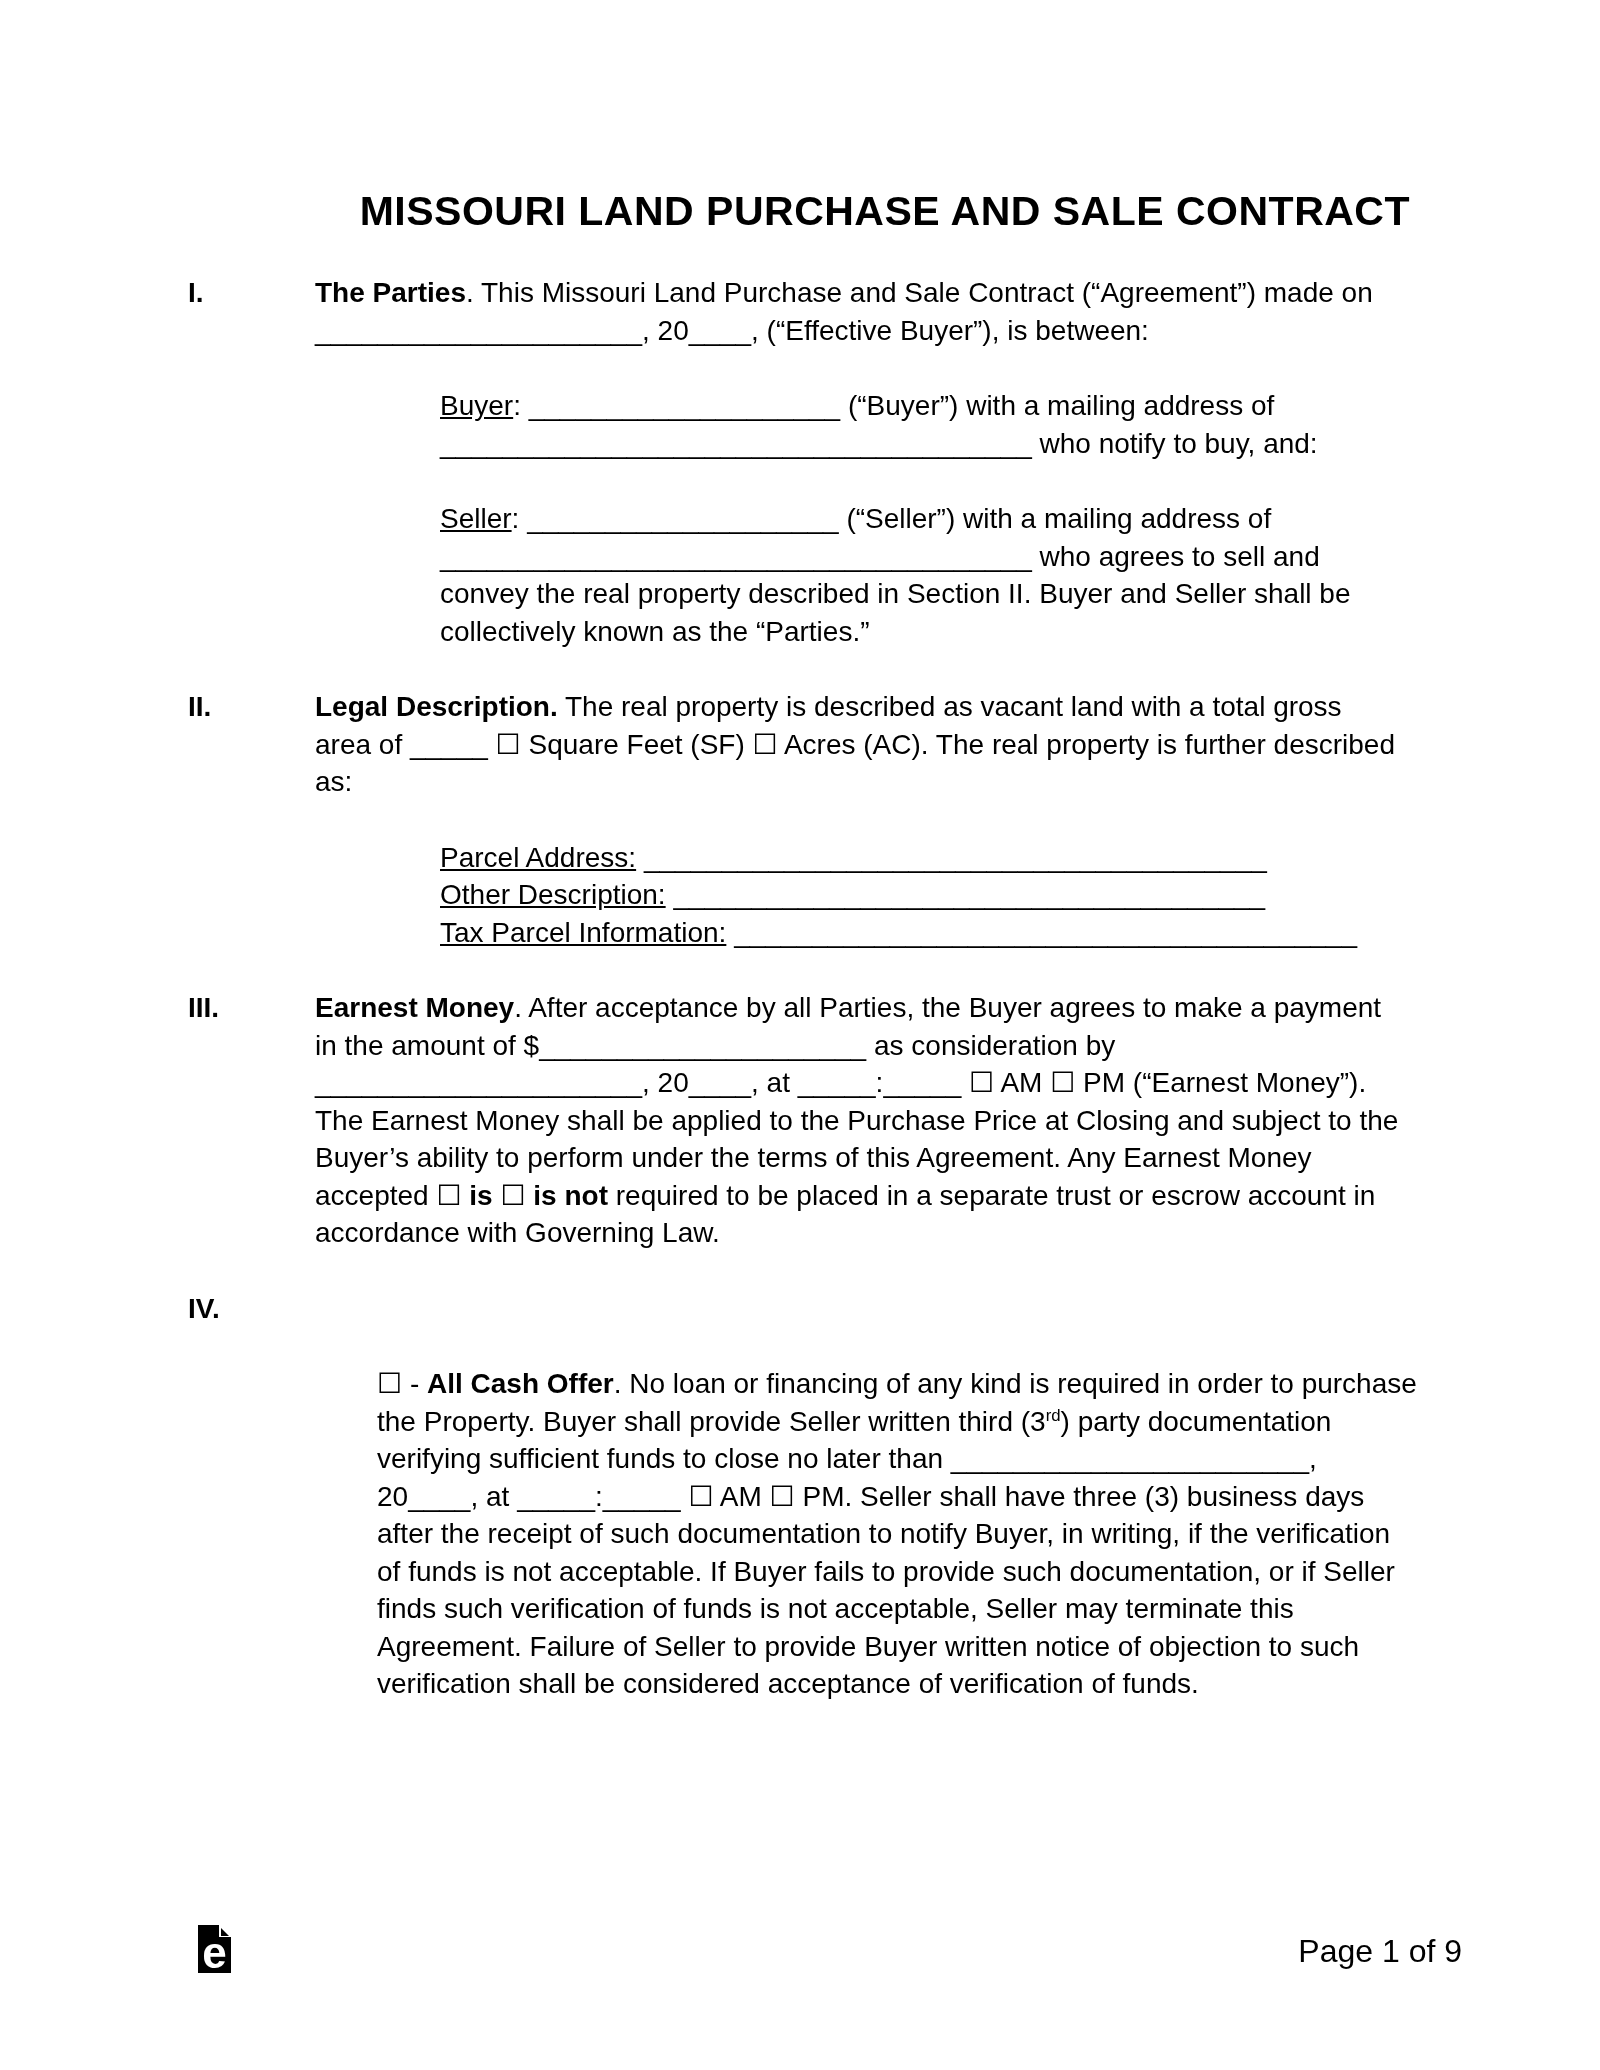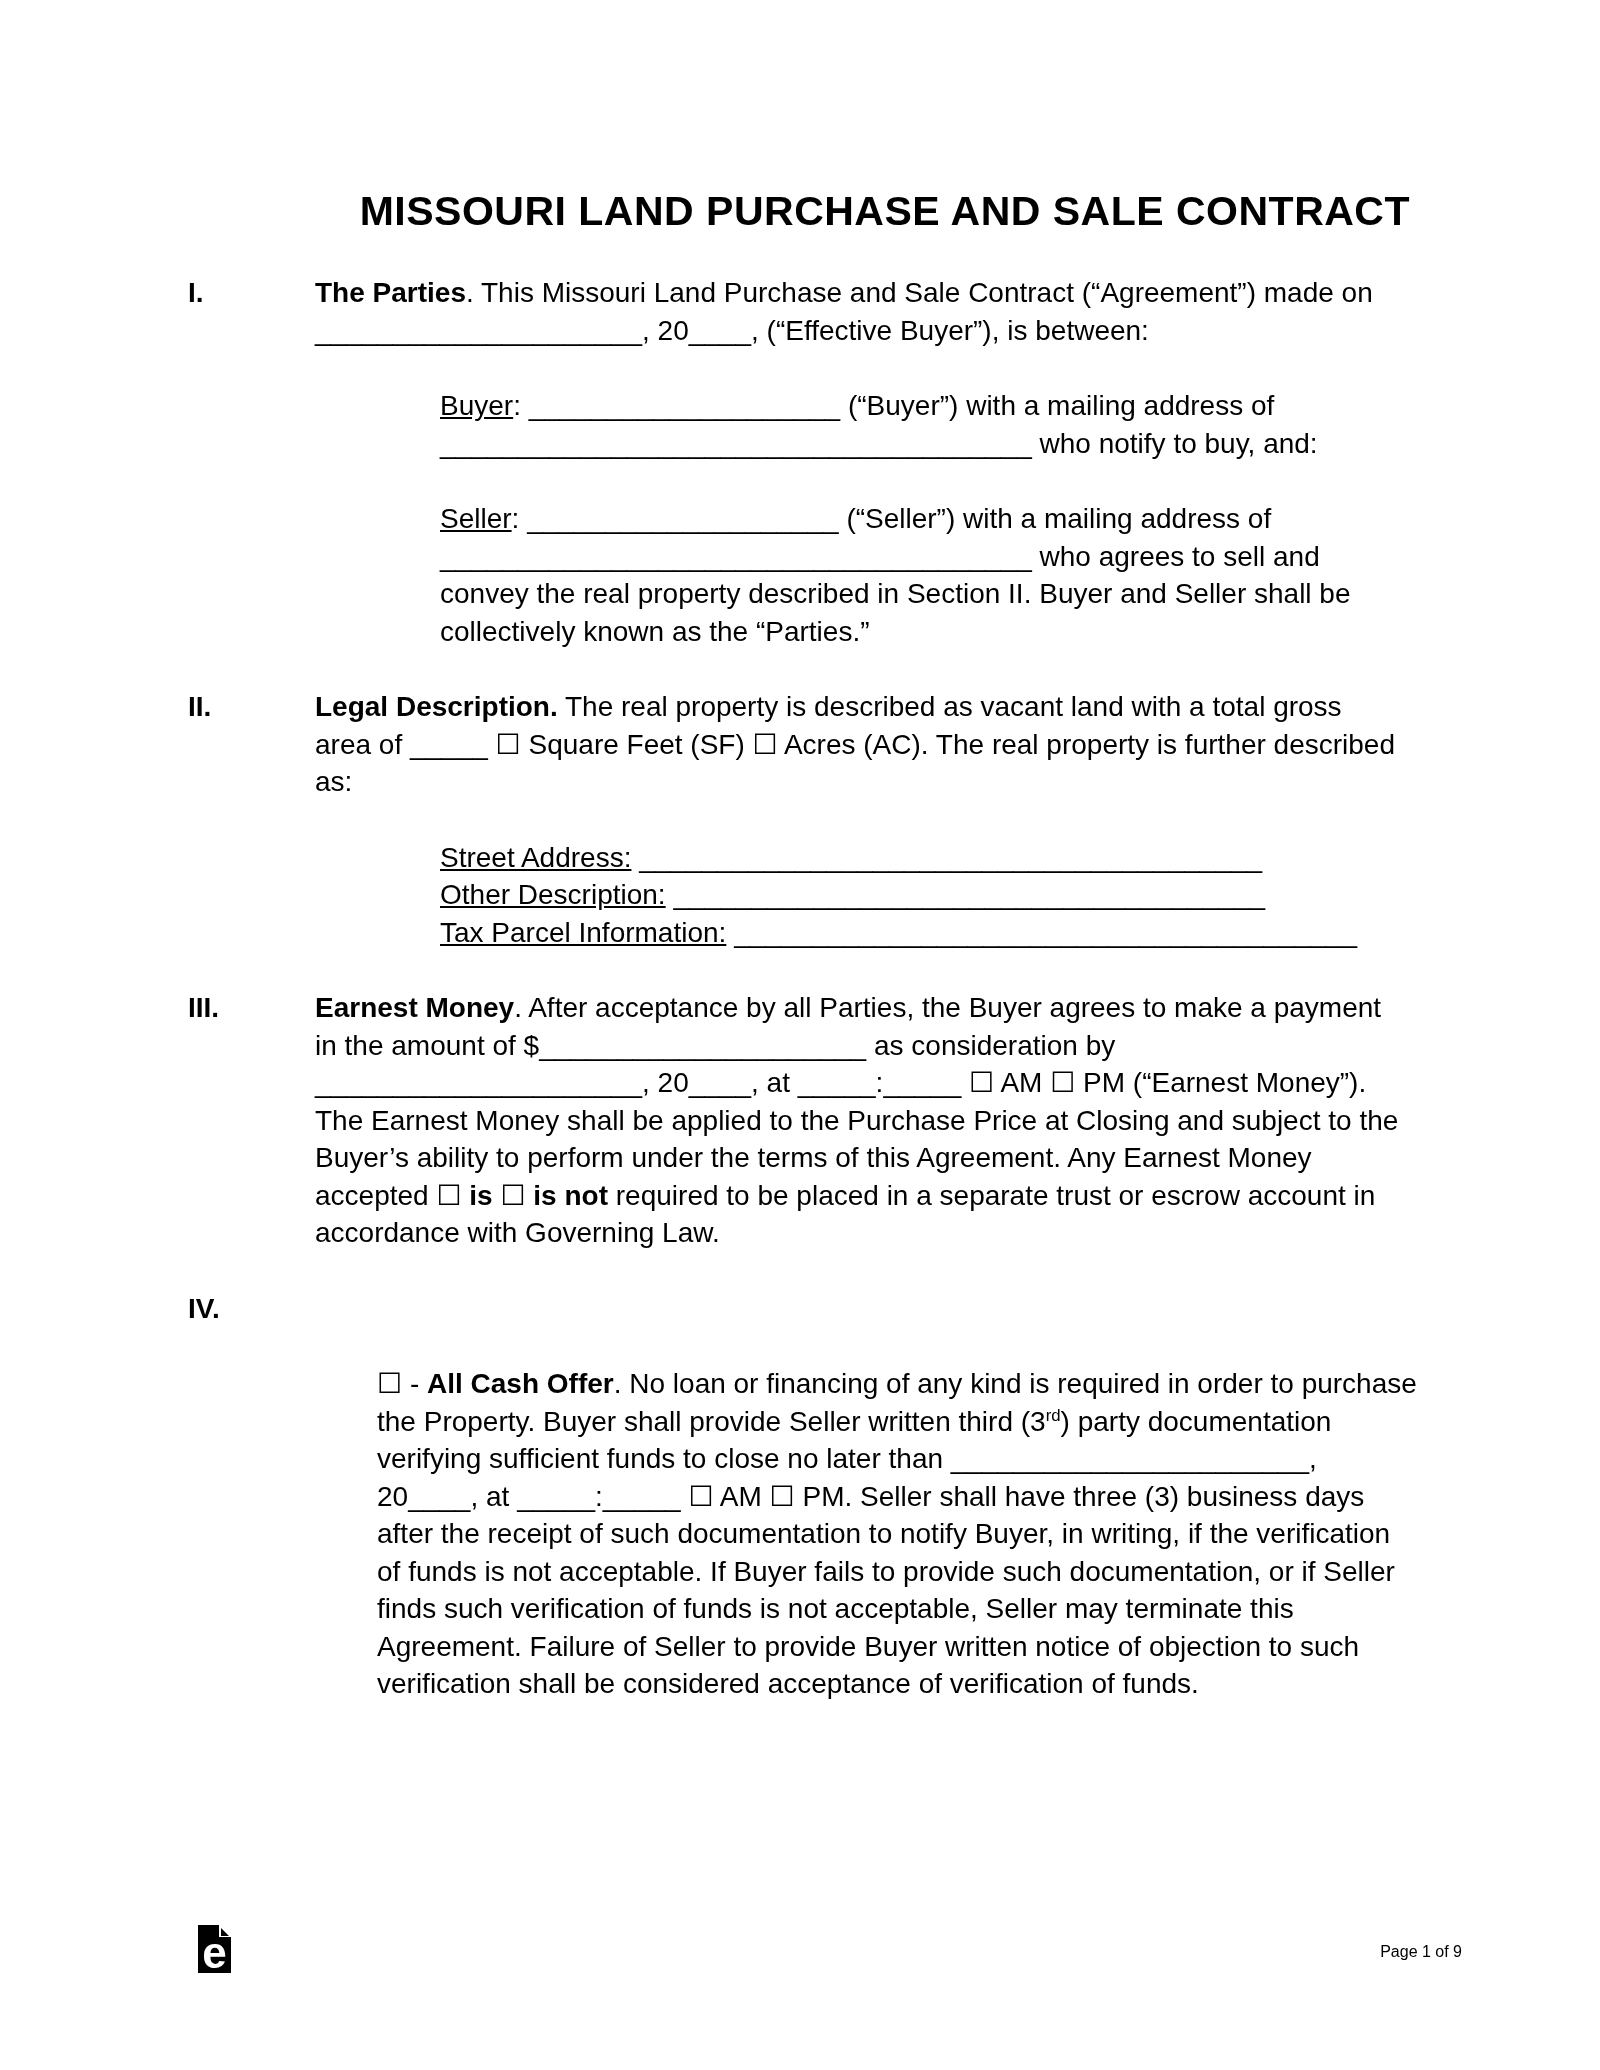--- a/index.html
+++ b/index.html
@@ -37,21 +37,21 @@
   .sup { font-size: 0.6em; vertical-align: super; line-height: 0; }
   .cb { font-family: "DejaVu Sans", sans-serif; }
   .footer-logo {
     position: absolute;
     left: 197px; top: 1924px;
     width: 35px; height: 50px;
   }
   .page-num {
     position: absolute;
     top: 1939px; right: 138px;
-    font-size: 16px; line-height: 25px;
+    font-size: 32px; line-height: 25px;
   }
 </style>
 </head>
 <body>
 
 <div class="content">
 
   <h1 class="doc-title">MISSOURI LAND PURCHASE AND SALE CONTRACT</h1>
 
   <div class="sect">
@@ -70,21 +70,21 @@
   </div>
 
   <div class="sect">
     <div class="num">II.</div>
     <div class="body">
       <p><span class="b">Legal Description.</span><span> The real property is described as vacant land with a total gross area of </span><span>_____ </span><span class="cb">☐</span><span> Square Feet (SF) </span><span class="cb">☐</span><span> Acres (AC). The real property is further described as:</span></p>
     </div>
   </div>
 
   <div class="indent">
-    <p><span class="ul">Street Address:</span><span> </span><span>________________________________________</span></p>
+    <p><span class="ul">Parcel Address:</span><span> </span><span>________________________________________</span></p>
     <p><span class="ul">Other Description:</span><span> </span><span>______________________________________</span></p>
     <p><span class="ul">Tax Parcel Information:</span><span> </span><span>________________________________________</span></p>
   </div>
 
   <div class="sect">
     <div class="num">III.</div>
     <div class="body">
       <p><span class="b">Earnest Money</span><span>. After acceptance by all Parties, the Buyer agrees to make a payment in the amount of $</span><span>_____________________</span><span> as consideration by </span><span>_____________________</span><span>, 20</span><span>____</span><span>, at </span><span>_____</span><span>:</span><span>_____ </span><span class="cb">☐</span><span> AM </span><span class="cb">☐</span><span> PM (“Earnest Money”). The Earnest Money shall be applied to the Purchase Price at Closing and subject to the Buyer’s ability to perform under the terms of this Agreement. Any Earnest Money accepted </span><span class="cb">☐</span><span class="b"> is </span><span class="cb">☐</span><span class="b"> is not</span><span> required to be placed in a separate trust or escrow account in accordance with Governing Law.</span></p>
     </div>
   </div>

